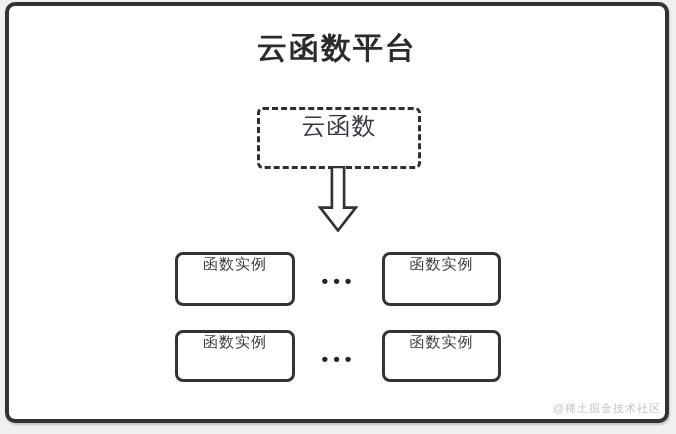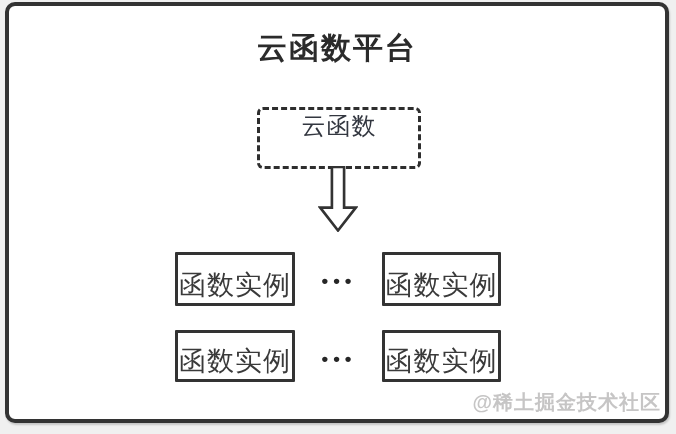--- a/index.html
+++ b/index.html
@@ -58,26 +58,26 @@
     position: absolute;
     left: 309px;
     top: 160px;
     width: 40px;
     height: 66px;
   }
   .instance-box {
     position: absolute;
     box-sizing: border-box;
     border: 3px solid #333333;
-    border-radius: 1px;
+    border-radius: 8px;
     background: #ffffff;
     display: flex;
-    align-items: flex-end;
+    align-items: flex-start;
     justify-content: center;
-    font-size: 27px;
+    font-size: 15px;
     color: #3a3a3a;
     letter-spacing: 1px;
   }
   .row1-left  { left: 166px; top: 246px; width: 120px; height: 54px; }
   .row1-right { left: 373px; top: 246px; width: 119px; height: 54px; }
   .row2-left  { left: 166px; top: 324px; width: 120px; height: 52px; }
   .row2-right { left: 373px; top: 324px; width: 119px; height: 52px; }
   .dots {
     position: absolute;
     width: 58px;
@@ -87,24 +87,23 @@
     letter-spacing: 5px;
     color: #262626;
     line-height: 1;
   }
   .dots-row1 { left: 301px; top: 265px; }
   .dots-row2 { left: 301px; top: 343px; }
   .watermark {
     position: absolute;
     right: 4px;
     bottom: 3px;
-    font-size: 20px;
+    font-size: 11px;
     color: #c6c5c5;
     letter-spacing: 1px;
-    font-weight: bold;
   }
 </style>
 </head>
 <body>
 
 <div class="stage">
   <div class="card">
 
     <div class="diagram-title">云函数平台</div>
 

